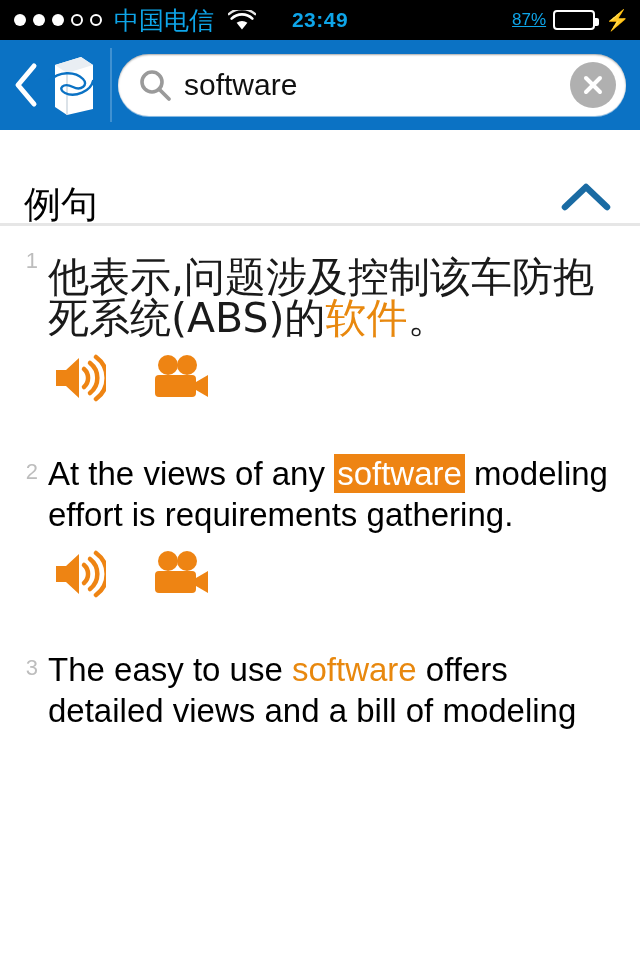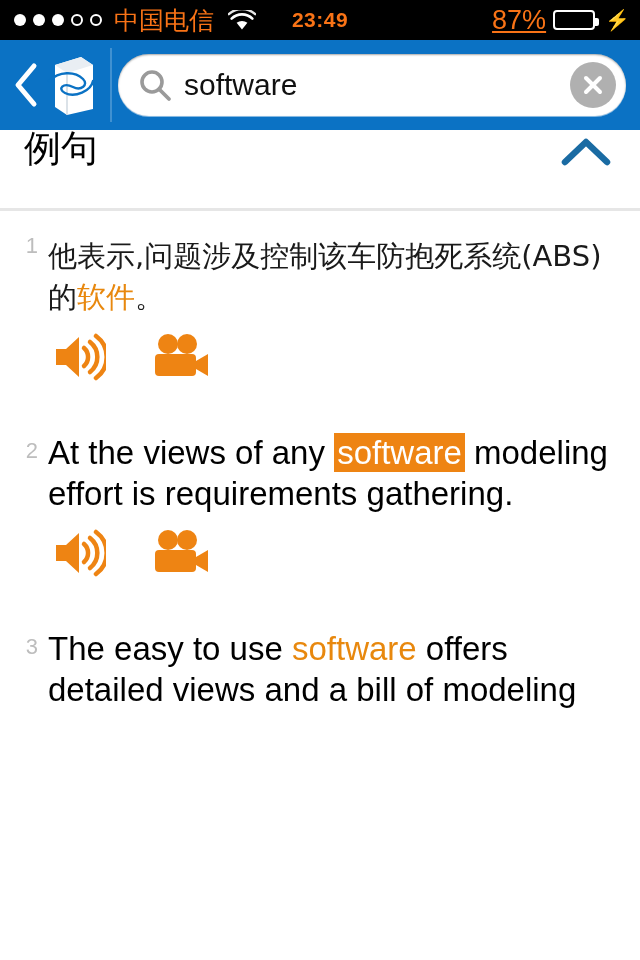--- a/index.html
+++ b/index.html
@@ -6,38 +6,38 @@
   html, body { width:640px; height:960px; }
   body {
     font-family:"Liberation Sans", sans-serif;
     background:#ffffff;
     overflow:hidden;
   }
 
   
   .statusbar{
     height:40px; width:640px; background:#000;
-    display:flex; align-items:center; color:#f97316;
+    display:flex; align-items:center; color:#0ea5e9;
     font-size:25px; position:relative;
   }
   .sb-left{ display:flex; align-items:center; padding-left:14px; gap:8px; }
   .dots{ display:flex; align-items:center; gap:7px; }
   .dot{ width:12px; height:12px; border-radius:50%; background:#fff; }
   .dot.hollow{ background:transparent; border:2px solid #fff; width:12px; height:12px; }
   .carrier{ font-size:25px; letter-spacing:0px; margin-left:4px; }
   .wifi{ margin-left:6px; display:block; }
   .sb-time{
     position:absolute; left:0; right:0; text-align:center;
     font-size:21px; font-weight:bold; letter-spacing:0.5px;
   }
   .sb-right{
     position:absolute; right:10px; top:0; height:40px;
     display:flex; align-items:center; gap:7px;
   }
-  .batt-pct{ font-size:27px;text-decoration:underline; }
+  .batt-pct{ font-size:17px;text-decoration:underline; }
   .batt{
     width:42px; height:20px; border:2px solid #fff; border-radius:4px;
     position:relative; padding:2px;
   }
   .batt:after{
     content:""; position:absolute; right:-6px; top:6px;
     width:4px; height:8px; background:#fff; border-radius:0 2px 2px 0;
   }
   .batt-fill{ height:100%; background:#3ad545; border-radius:1px; }
   .bolt{ font-size:20px; line-height:1; margin-left:3px; }
@@ -67,43 +67,43 @@
     flex:1; font-size:30px; color:#111; line-height:1;
     white-space:nowrap; overflow:hidden;
   }
   .clearbtn{
     flex:none; width:46px; height:46px; border-radius:50%;
     background:#b0b0b0; display:flex; align-items:center; justify-content:center;
   }
 
   
   .section-head{
-    height:78px; display:flex; align-items:flex-start;
+    height:93px; display:flex; align-items:flex-end;
     padding:0 22px 0 24px; background:#fff;
   }
   .section-title{ font-size:37px; color:#000; line-height:1; flex:1; }
   .chev-up{ flex:none; padding:6px; }
   .divider{ height:3px; background:#e6e6e6; width:100%; }
 
   
   .examples{ padding:0; background:#fff; }
   .example{ padding:16px 16px 4px 18px; }
   .ex-row{ display:flex; }
   .ex-num{
     width:30px; flex:none; color:#bdbdbd; font-size:22px;
     line-height:1; padding-top:8px; text-align:right; padding-right:10px;
   }
   .ex-body{ flex:1; min-width:0; }
   .en{
     font-size:33px; line-height:41px; color:#000;
     word-wrap:break-word;
   }
   .zh{
-    font-size:29px; line-height:41px; color:#1a1a1a;
-    margin-top:9px;
+    font-size:41px; line-height:41px; color:#1a1a1a;
+    margin-top:15px;
     font-family:"DejaVu Sans", sans-serif;
   }
   .zh.tight{ line-height:36px; }
   .kw{ color:#e8880e; }
   .kw-hl{
     background:#ee8413; color:#fff; padding:1px 3px;
   }
   .actions{
     display:flex; align-items:center; gap:46px;
     padding:14px 0 8px 4px;

